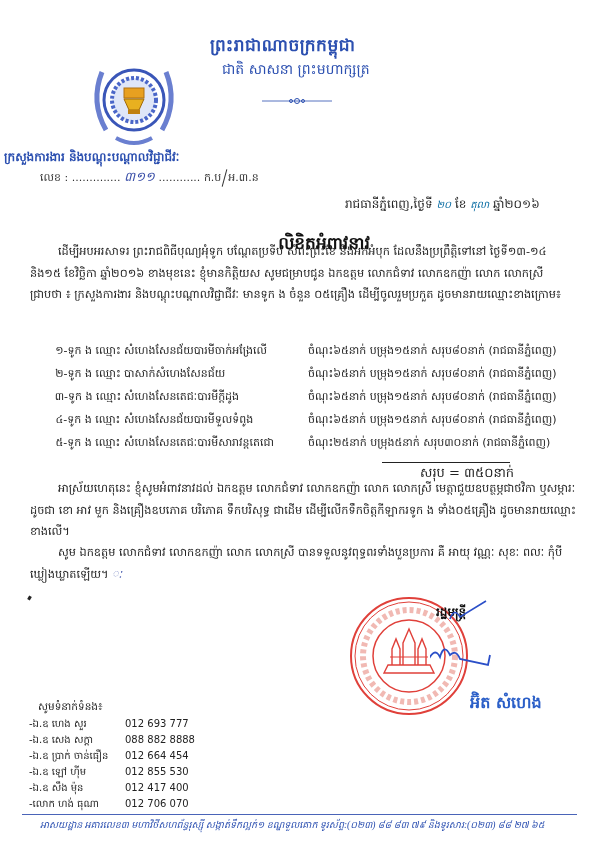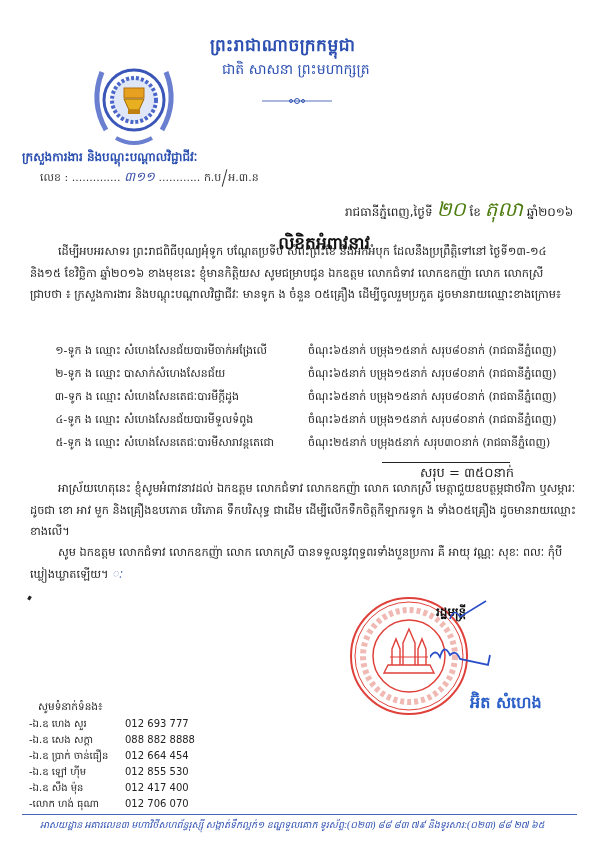--- a/index.html
+++ b/index.html
@@ -3,26 +3,26 @@
 <meta charset="utf-8">
 <style>
   html,body{margin:0;padding:0;background:#fff;}
   body{width:600px;height:853px;position:relative;overflow:hidden;
        font-family:"DejaVu Sans","Liberation Sans",sans-serif;color:#1a1a1a;}
   .abs{position:absolute;}
   .logo{left:84px;top:52px;width:100px;height:100px;}
   .kingdom{left:210px;top:34px;font-size:17px;font-weight:bold;color:#2b4fb0;letter-spacing:0.5px;}
   .motto{left:222px;top:60px;font-size:14px;color:#2b4fb0;}
   .ornament{left:262px;top:90px;width:70px;height:8px;}
-  .ministry{left:22px;top:149px;font-size:12px;font-weight:bold;color:#2b4fb0;}
+  .ministry{left:4px;top:149px;font-size:12px;font-weight:bold;color:#2b4fb0;}
   .refno{left:40px;top:168px;font-size:11px;color:#333;white-space:nowrap;}
   .refno .hand{color:#3a4fa8;font-style:italic;font-size:13px;}
   .slash{display:inline-block;width:1px;height:18px;background:#333;transform:rotate(15deg);vertical-align:middle;margin:0 3px;}
   .date{left:345px;top:196px;font-size:12px;color:#222;white-space:nowrap;}
-  .date .hand{color:#4d7c0f;font-style:italic;font-size:20px;font-family:Liberation Serif, serif;}
+  .date .hand{color:#0369a1;font-style:italic;font-size:10px;font-family:Liberation Serif, serif;}
   .title{left:0;width:600px;top:232px;text-align:center;font-size:17px;font-weight:bold;color:#111;margin-left:24px;}
   .para{left:30px;width:548px;font-size:11.3px;line-height:21.5px;color:#222;}
   .para .indent{display:inline-block;width:28px;}
   .p1{top:241px;}
   .boat-row{position:absolute;left:52px;width:540px;font-size:11px;color:#222;height:20px;white-space:nowrap;}
   .boat-row .num{display:inline-block;width:72px;text-align:center;}
   .boat-row .name{display:inline-block;width:184px;}
   .boat-row .info{display:inline-block;}
   .totalline{left:382px;top:462px;width:128px;height:1px;background:#222;}
   .total{left:372px;top:464px;font-size:13px;color:#222;margin-left:48px;}

